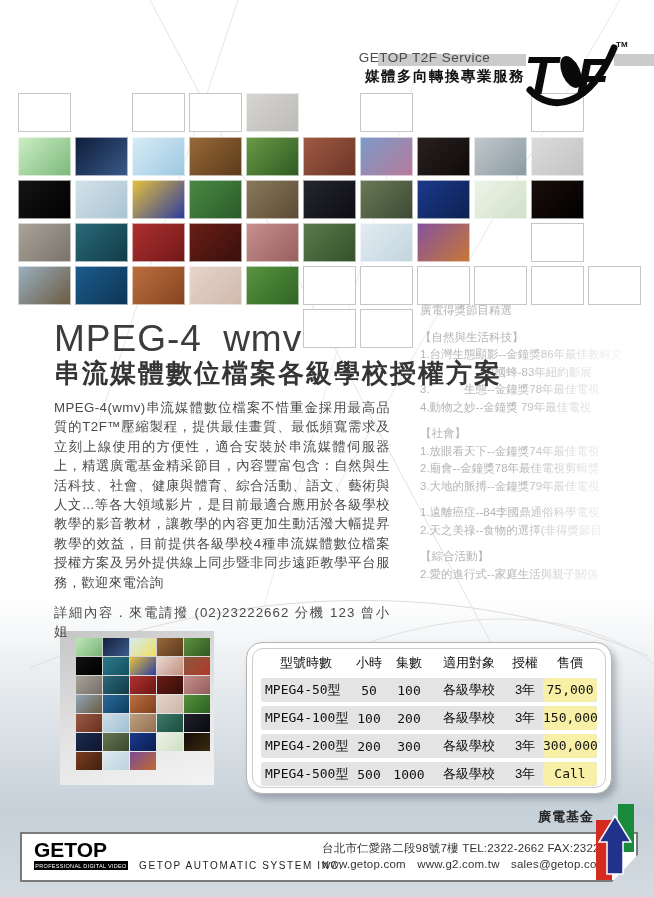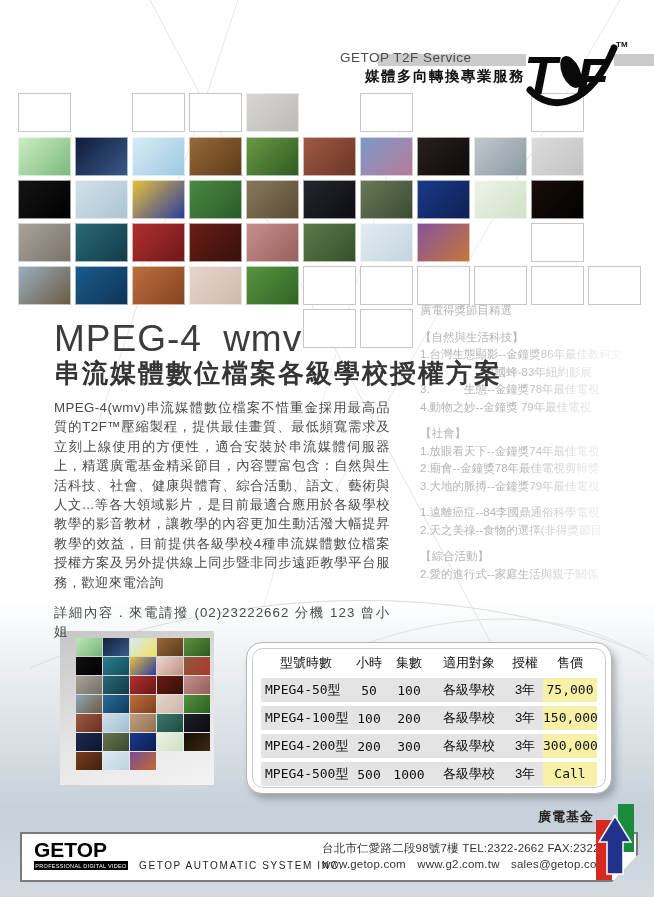--- a/index.html
+++ b/index.html
@@ -10,21 +10,21 @@
     -webkit-font-smoothing:antialiased;
   }
   .abs{position:absolute;}
   
   #bg-wash{left:0;top:598px;width:654px;height:299px;z-index:0;
     background:linear-gradient(to bottom, rgba(198,208,216,0) 0%, rgba(198,208,216,.55) 38%, #c6d0d8 72%, #d3dbe1 100%);}
   
   #deco{left:0;top:0;width:654px;height:897px;z-index:1;pointer-events:none;}
   
   .hdr-strip{height:12px;background:#cbcbcb;z-index:2;}
-  #svc-label{left:340px;top:50px;width:185px;text-align:left;font-size:13.5px;color:#4c4c4c;z-index:3;letter-spacing:.5px;}
+  #svc-label{left:332px;top:50px;width:185px;text-align:center;font-size:13.5px;color:#4c4c4c;z-index:3;letter-spacing:.5px;}
   #svc-sub{left:340px;top:67px;width:185px;text-align:right;font-size:14.5px;color:#111;font-weight:bold;letter-spacing:1.5px;z-index:3;}
   #t2f-logo{left:524px;top:36px;width:95px;height:80px;z-index:4;}
   #t2f-tm{left:616px;top:40px;font-size:8px;color:#111;font-weight:bold;z-index:4;}
   
   #grid{left:0;top:0;width:654px;height:460px;z-index:2;}
   .tile{position:absolute;width:53px;height:39px;}
   .tile.photo{box-shadow:0 0 0 1px rgba(255,255,255,.6) inset;}
   .tile.empty{background:#fff;border:1px solid #c6c6c6;width:51px;height:37px;}
   
   #title1{left:54px;top:318px;font-size:37px;color:#3c3c3c;letter-spacing:1px;word-spacing:10px;z-index:5;}
@@ -51,21 +51,21 @@
     box-shadow:4px 5px 7px rgba(60,70,80,.35);}
   #table-panel::before{content:"";position:absolute;left:5px;top:5px;right:5px;bottom:5px;
     border:1px solid #cccccc;border-radius:11px;}
   #price-table{position:absolute;left:14px;top:9px;width:336px;}
   .t-row{display:grid;grid-template-columns:90px 36px 44px 76px 36px 54px;align-items:center;}
   .t-head{height:22px;color:#111;font-size:13px;}
   .t-data{height:24px;margin-top:4px;background:#e4e4e4;border-radius:2px;color:#111;font-size:13px;}
   .t-cell{text-align:center;}
   .t-cell.model{text-align:left;padding-left:4px;}
   .t-cell.num,.t-cell.model{font-family:"DejaVu Sans Mono","Liberation Mono",monospace;font-size:13px;}
-  .t-data .t-cell.price{background:#f7f0a6;height:24px;line-height:24px;border-radius:0;}
+  .t-data .t-cell.price{background:#f7f0a6;height:24px;line-height:24px;border-radius:5px;}
   .t-head .t-cell{font-family:"Liberation Sans","DejaVu Sans",sans-serif;}
   
   #fund-label{left:538px;top:808px;font-size:13px;font-weight:bold;color:#222;z-index:5;letter-spacing:1px;}
   #footer-bar{left:20px;top:832px;width:614px;height:46px;background:#fff;border:2px solid #7a7a7a;z-index:4;
     clip-path:polygon(0 0,100% 0,100% 45%,calc(100% - 26px) 100%,0 100%);}
   #getop-logo{position:absolute;left:12px;top:6px;width:94px;}
   #getop-word{font-size:21px;font-weight:900;color:#000;letter-spacing:0;line-height:20px;font-family:"Liberation Sans","DejaVu Sans",sans-serif;}
   #getop-bar{margin-top:1px;background:#000;color:#fff;font-size:5.5px;letter-spacing:.3px;
     text-align:center;padding:1.5px 0;width:94px;}
   #company-zh{position:absolute;left:116px;top:6px;font-size:15px;font-weight:bold;color:#111;letter-spacing:2px;}

